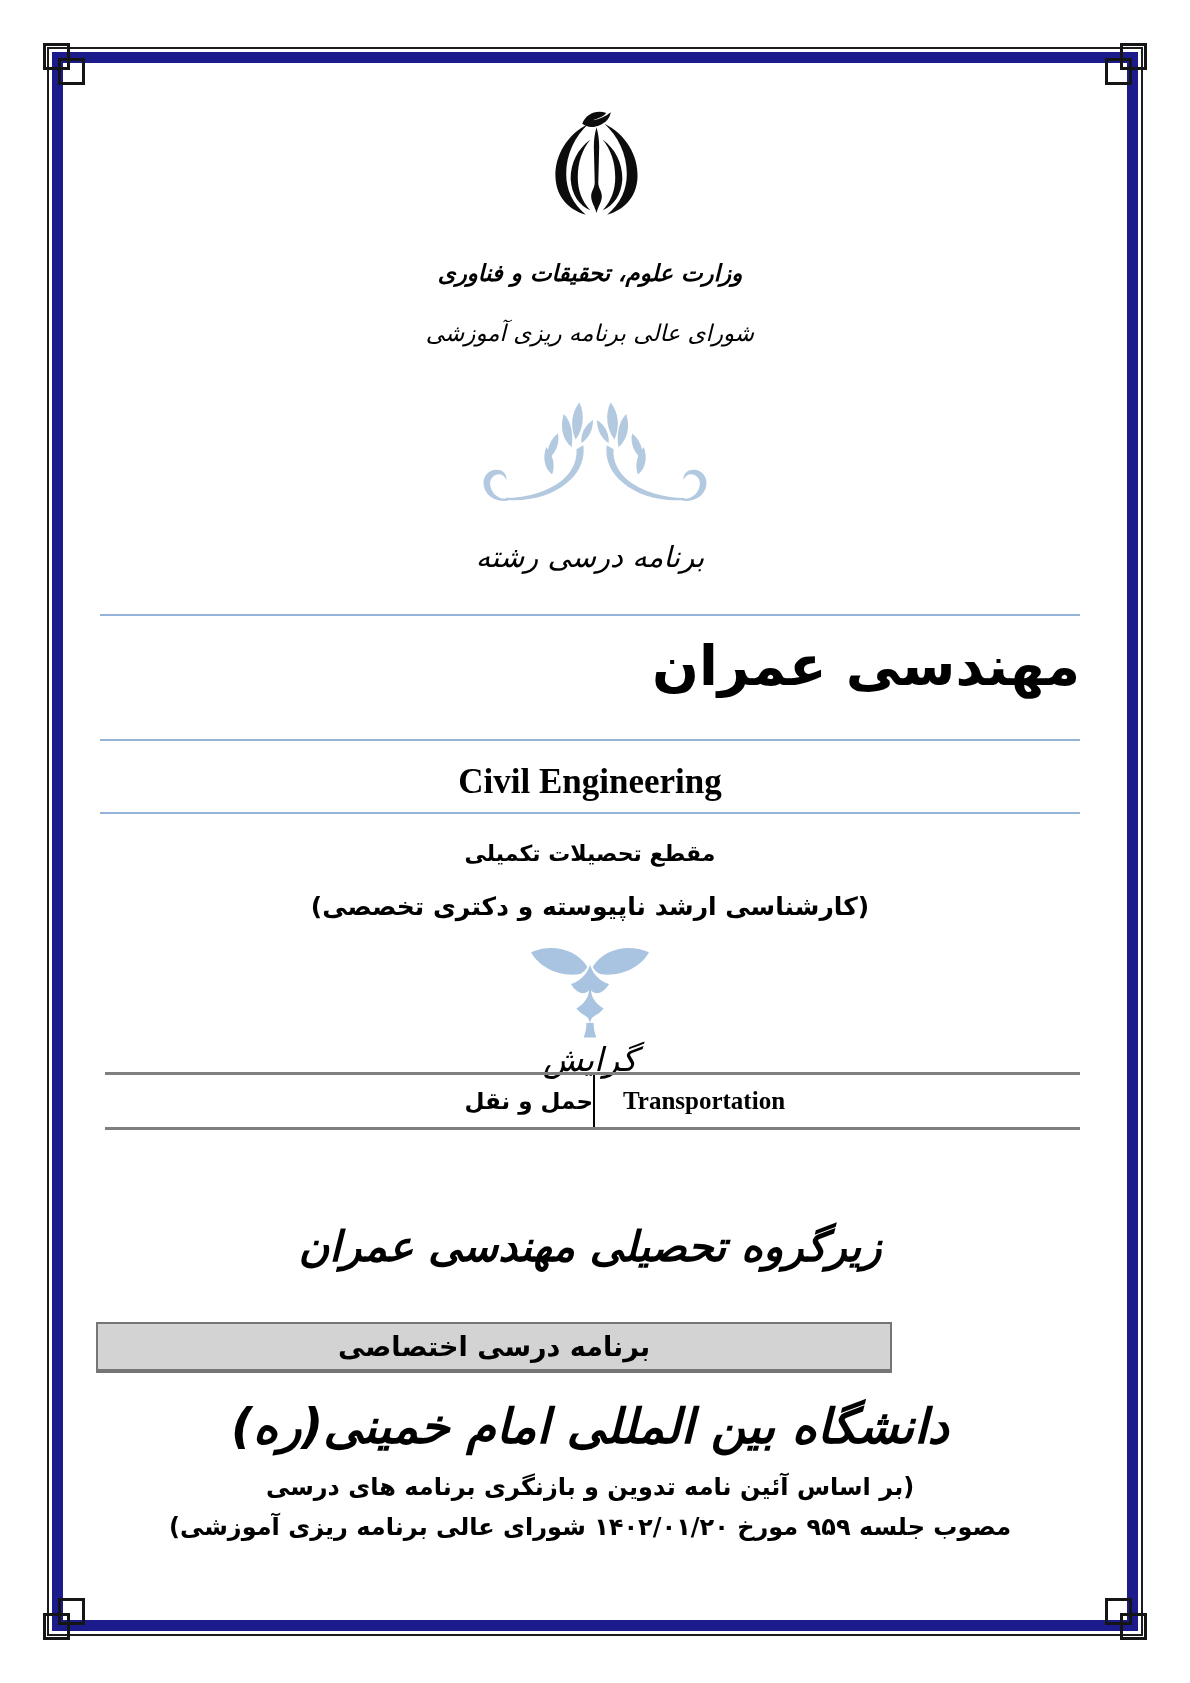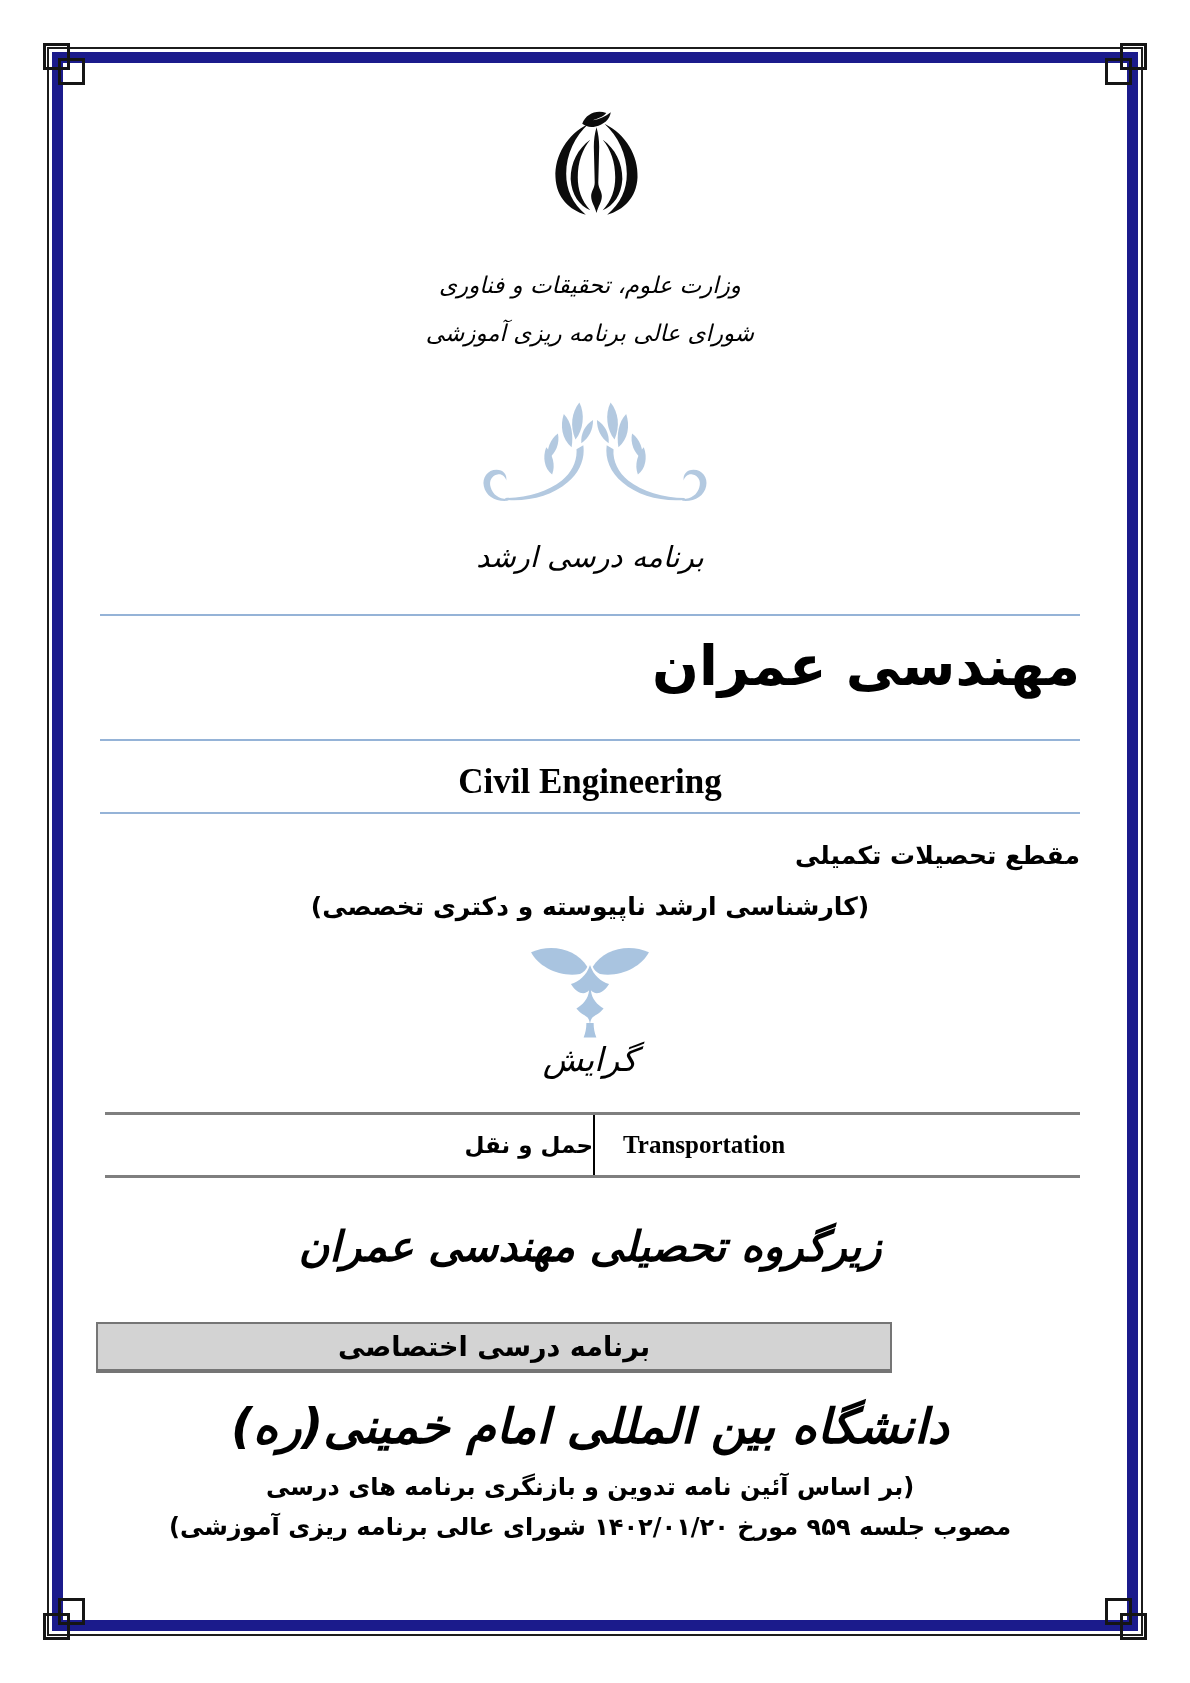--- a/index.html
+++ b/index.html
@@ -26,40 +26,40 @@
   .tr1{right:43px;top:43px;} .tr2{right:58px;top:58px;}
   .bl1{left:43px;bottom:43px;} .bl2{left:58px;bottom:58px;}
   .br1{right:43px;bottom:43px;} .br2{right:58px;bottom:58px;}
 
   
   .cblock { position:absolute; left:100px; width:980px; text-align:center; }
   .fa { direction:rtl; }
   .script { font-style:italic; }  
 
   .hdr-country  { top:222px; font-size:20px; }
-  .hdr-ministry { top:272px; font-size:23px; }
+  .hdr-ministry { top:260px; font-size:23px;font-weight:bold; }
   .hdr-council  { top:320px; font-size:23px; }
 
   .program-label { top:540px; font-size:29px; }
 
   .rule { position:absolute; left:100px; width:980px; height:2px; background:#95b3d7; }
   .rule1 { top:614px; } .rule2 { top:739px; } .rule3 { top:812px; }
 
   .field-fa { top:634px; font-size:55px; font-weight:bold;text-align:right; }
   .field-en { top:762px; font-size:35px; font-weight:bold;
               font-family:"Liberation Serif","DejaVu Serif",serif; }
 
-  .level1 { top:841px; font-size:25px; font-weight:bold;text-align:right; }
+  .level1 { top:841px; font-size:22px; font-weight:bold; }
   .level2 { top:892px; font-size:25px; font-weight:bold; }
 
   .orient-label { top:1040px; font-size:33px; }
 
   
   .spec-table {
-    position:absolute; left:105px; top:1112px; width:975px; height:66px;
+    position:absolute; left:105px; top:1072px; width:975px; height:58px;
     border-top:3px solid #7f7f7f; border-bottom:3px solid #7f7f7f;
     box-sizing:border-box; display:flex;
   }
   .spec-cell-fa {
     flex:0 0 490px; border-right:2px solid #000;
     display:flex; align-items:center; justify-content:flex-start;
     direction:rtl; padding-left:10px; box-sizing:border-box;
     font-size:23px; font-weight:bold;
   }
   .spec-cell-en {
@@ -144,21 +144,21 @@
         <path d="M28,102 C52,104 76,98 92,84 C104,74 110,60 108,46 L101,50 C102,62 96,74 86,82 C72,93 50,100 28,100 Z"></path>
         <path d="M104,2 C96,12 94,26 100,40 C108,30 110,14 104,2 Z"></path>
         <path d="M88,14 C84,26 86,40 96,48 C98,36 96,22 88,14 Z"></path>
         <path d="M106,44 C114,38 118,30 118,20 C110,25 105,34 106,44 Z"></path>
         <path d="M82,34 C74,40 70,50 72,60 C80,54 84,44 82,34 Z"></path>
         <path d="M70,48 C66,58 68,70 76,76 C80,66 76,54 70,48 Z"></path>
       </g>
     </g>
   </svg>
 
-  <div class="cblock fa script program-label">برنامه درسی ارشد</div>
+  <div class="cblock fa script program-label">برنامه درسی رشته</div>
 
   <div class="rule rule1"></div>
   <div class="cblock fa field-fa">مهندسی عمران</div>
   <div class="rule rule2"></div>
   <div class="cblock field-en">Civil Engineering</div>
   <div class="rule rule3"></div>
 
   <div class="cblock fa level1">مقطع تحصیلات تکمیلی</div>
   <div class="cblock fa level2">(کارشناسی ارشد ناپیوسته و دکتری تخصصی)</div>
 

